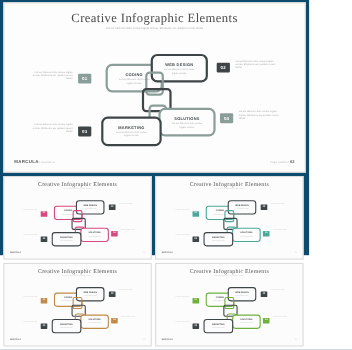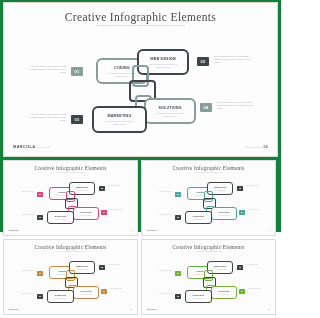--- a/index.html
+++ b/index.html
@@ -2,21 +2,21 @@
 <html><head>
 <meta charset="utf-8">
 <style>
   html,body{margin:0;padding:0;}
   body{
     width:281px;height:318px;overflow:hidden;
     background:#ffffff;
     font-family:"Liberation Sans", sans-serif;
     -webkit-font-smoothing:antialiased;
   }
-  .page{position:relative;width:281px;height:232px;background:#15803d;}
+  .page{position:relative;width:281px;height:232px;background:#0c4a6e;}
 
   
   .hero{
     position:absolute;left:3px;top:2px;width:275px;height:155px;
     background:#fdfdfd;border:1px solid #d8d8d8;box-sizing:border-box;
     overflow:hidden;
   }
   .hero-title{
     position:absolute;left:0;top:8px;width:100%;text-align:center;
     font-family:"Liberation Serif", serif;

